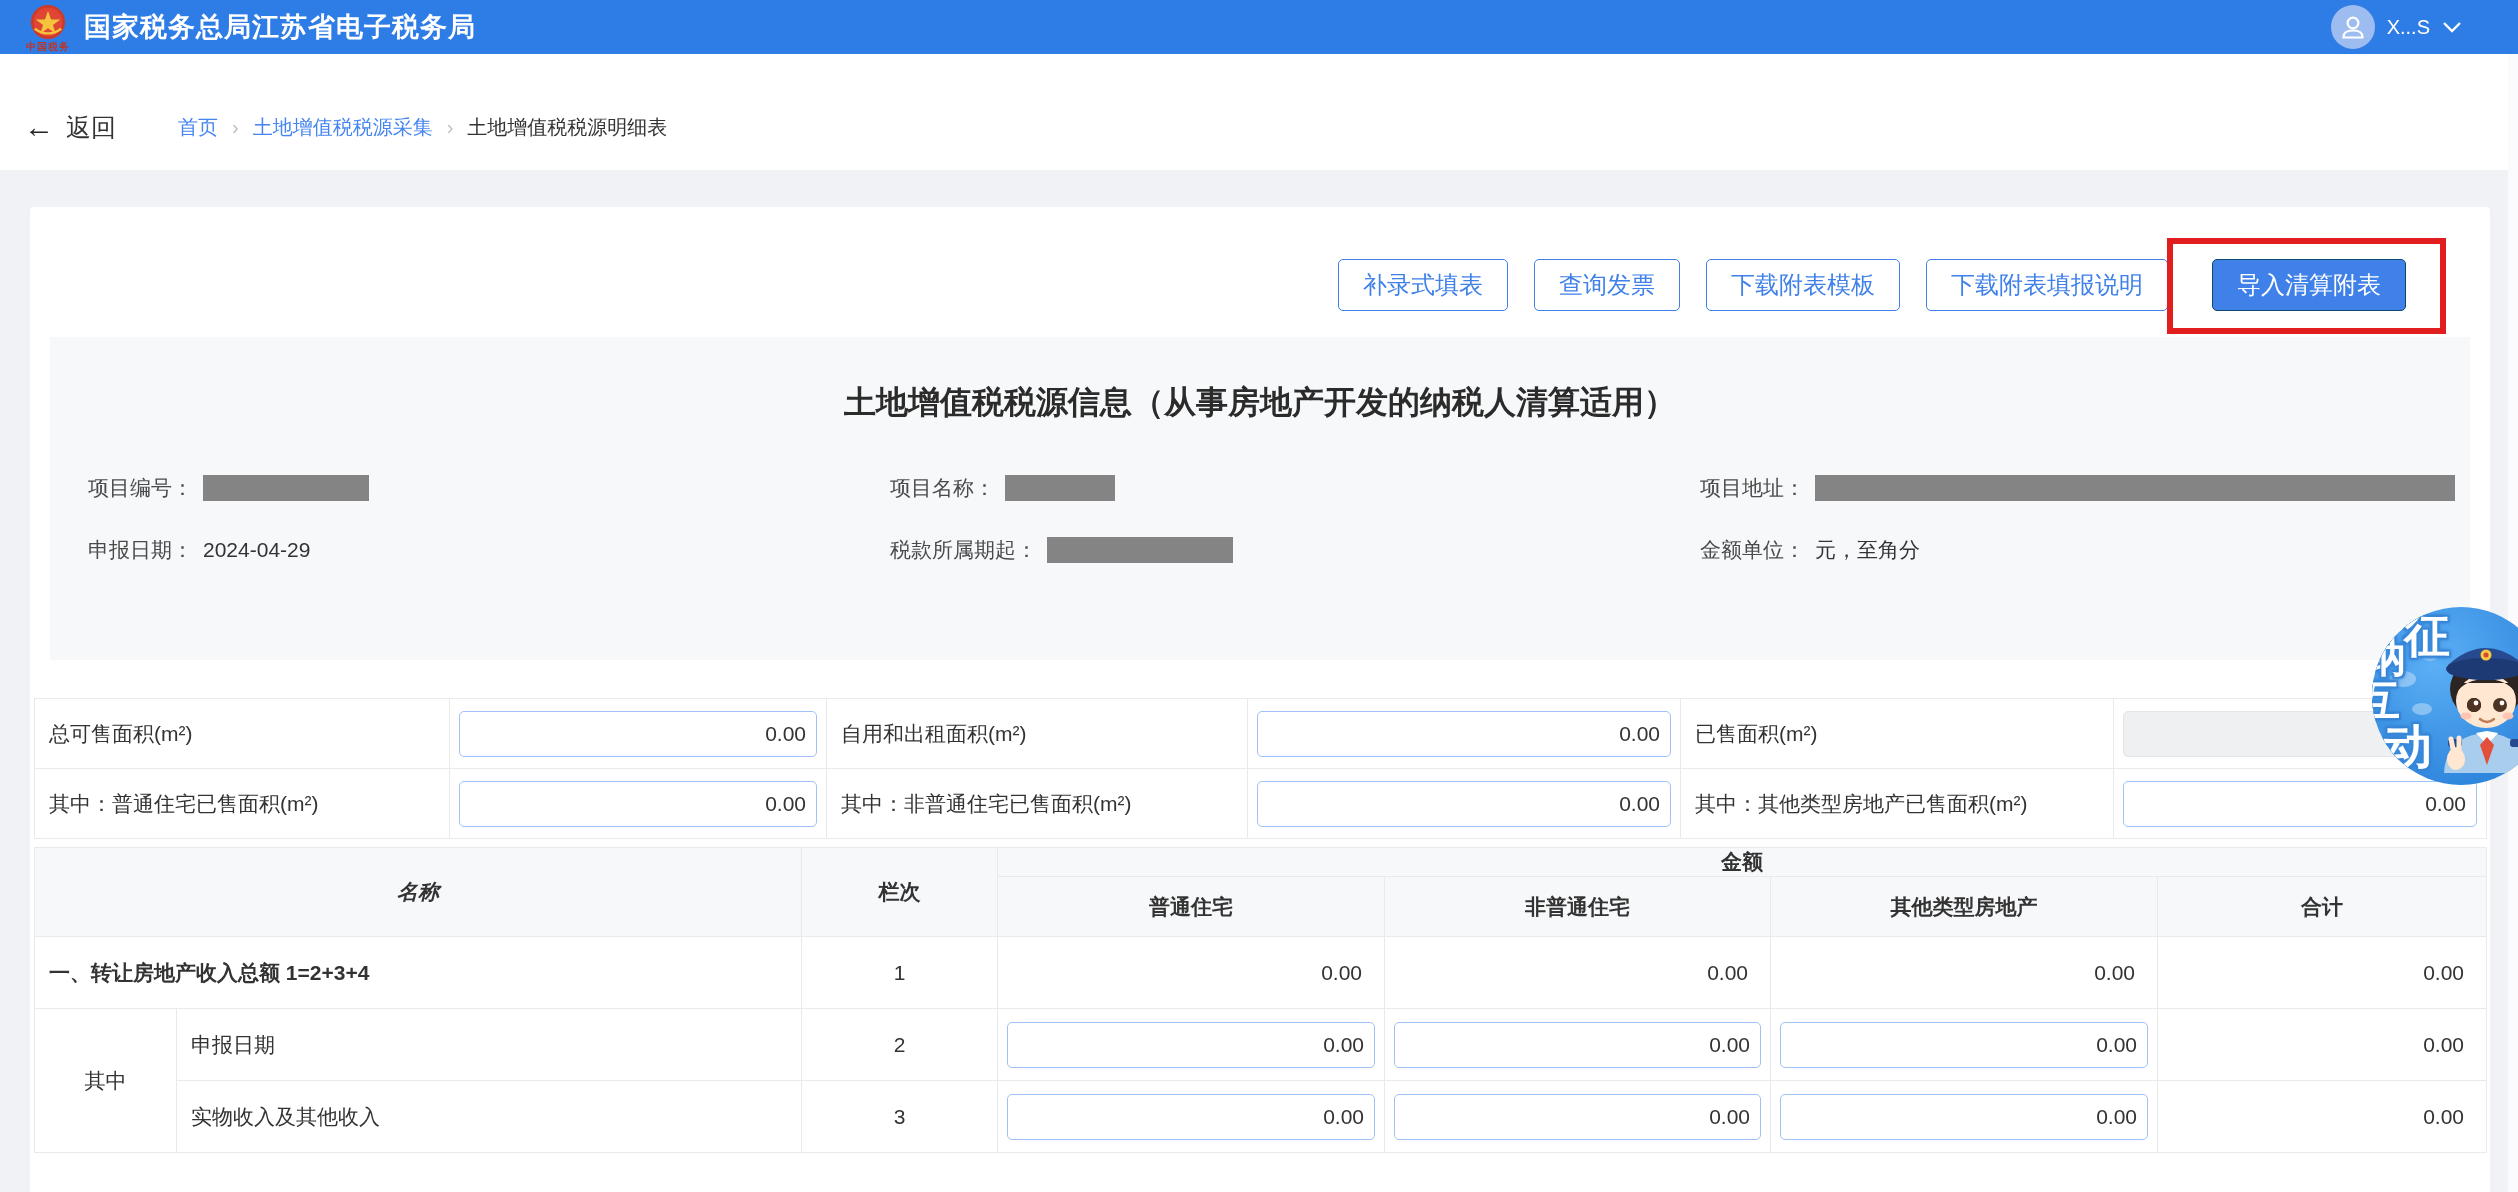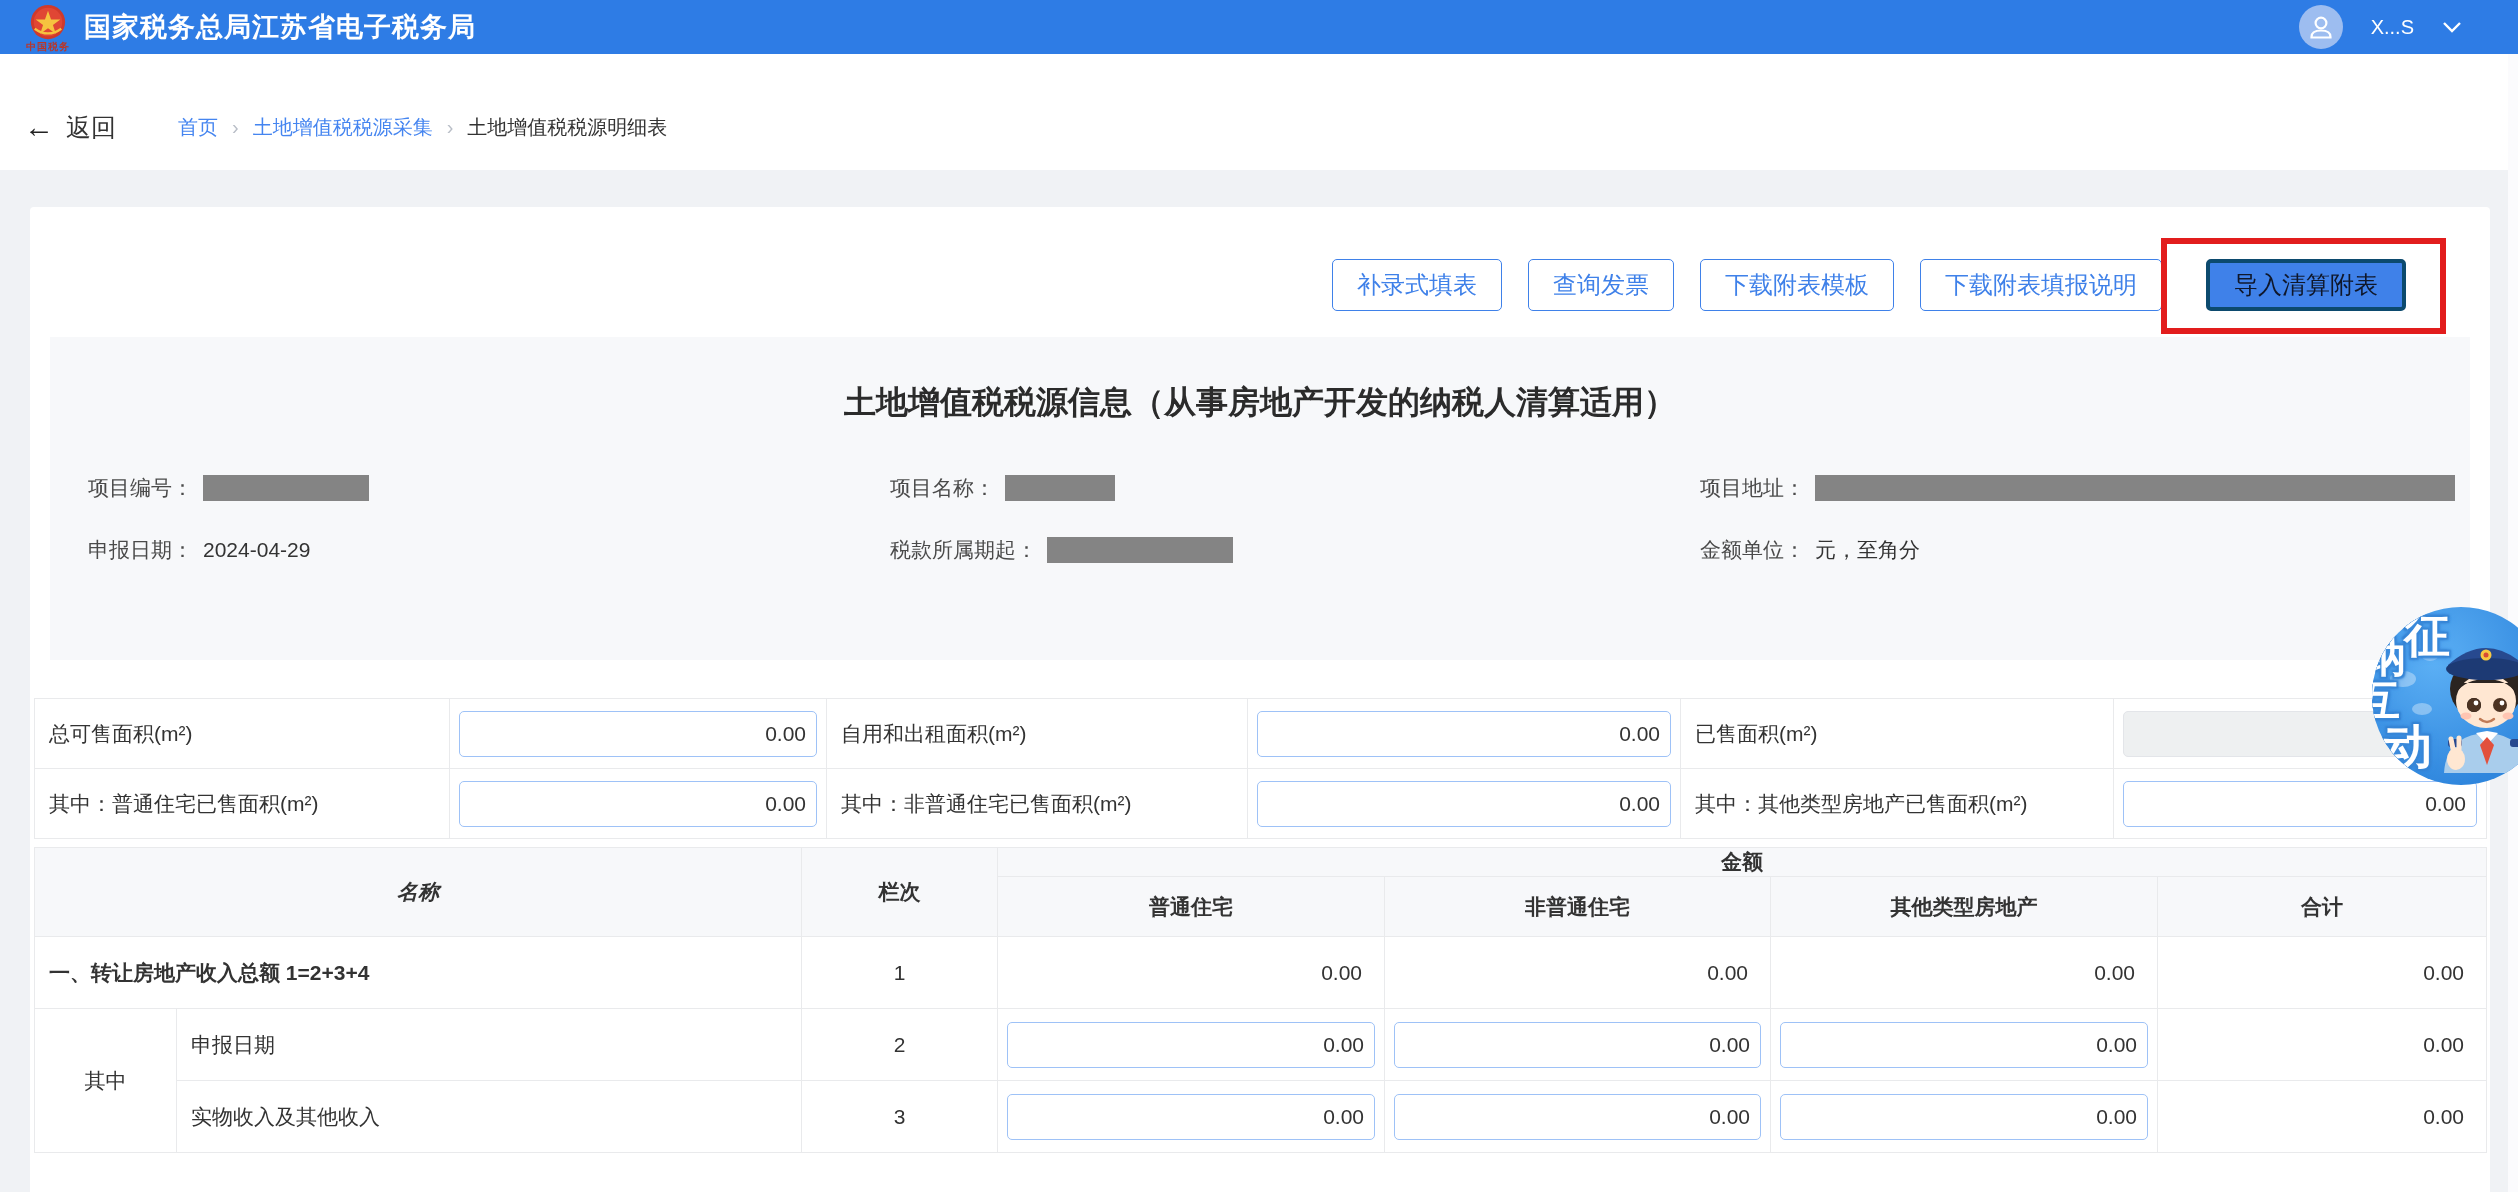--- a/index.html
+++ b/index.html
@@ -5,42 +5,42 @@
   * { margin:0; padding:0; box-sizing:border-box; }
   html,body { width:2518px; height:1192px; overflow:hidden; }
   body { font-family:"Liberation Sans","DejaVu Sans",sans-serif; color:#333; background:#f0f2f5; }
   .page { position:relative; width:2518px; height:1192px; background:#f0f2f5; overflow:hidden; }
 
   
   .topbar { position:relative; height:54px; background:#2e7ce5; display:flex; align-items:center; padding:0 26px; }
   .logo { display:flex; flex-direction:column; align-items:center; margin-right:14px; }
   .logo-caption { font-size:10px; color:#b8372b; font-weight:bold; line-height:9px; letter-spacing:1px; }
   .app-title { color:#fff; font-size:27px; font-weight:bold; letter-spacing:1px; }
-  .user-box { position:absolute; right:56px; top:0; height:54px; display:flex; align-items:center; gap:28px; }
+  .user-box { position:absolute; right:56px; top:0; height:54px; display:flex; align-items:center; gap:12px; }
   .avatar { width:44px; height:44px; border-radius:50%; background:#9dbdf0; display:flex; align-items:center; justify-content:center; }
   .username { color:#fff; font-size:20px; }
   .chev { display:block; }
 
   
   .crumb-bar { height:116px; background:#fff; display:flex; align-items:center; padding:30px 0 0 24px; }
   .back-group { display:flex; align-items:center; cursor:pointer; }
   .back-arrow { font-size:30px; color:#222; line-height:1; margin-right:12px; }
   .back-label { font-size:25px; color:#333; }
   .crumbs { display:flex; align-items:center; margin-left:62px; font-size:20px; }
   .crumb-link { color:#4585f0; cursor:pointer; }
   .crumb-sep { color:#b9bec7; margin:0 14px; font-size:20px; }
   .crumb-current { color:#333; }
 
   
   .card { position:absolute; left:30px; right:28px; top:207px; height:1100px; background:#fff; border-radius:4px; padding:0 4px; }
 
   .toolbar { display:flex; justify-content:flex-end; align-items:center; gap:26px; padding:52px 80px 0 0; height:104px; }
   .btn { height:52px; padding:0 24px; font-size:24px; border-radius:5px; background:#fff; border:1px solid #3f81e9; color:#3f81e9; cursor:pointer; font-family:inherit; white-space:nowrap; }
   .primary-wrap { position:relative; margin-left:18px; }
-  .btn-primary { background:#3f81e9; color:#0f172a; border:4px solid #0c4a6e; }
+  .btn-primary { background:#3f81e9; color:#ffffff; border:1px solid #0c4a6e; }
   .red-anno { position:absolute; left:-45px; right:-40px; top:-21px; bottom:-23px; border:6px solid #e21d1d; pointer-events:none; }
 
   
   .info-panel { margin:26px 16px 0 16px; background:#f7f8fa; padding:30px 0 30px 0; height:323px; }
   .form-title { text-align:center; font-size:32px; font-weight:bold; color:#2b2b2b; margin-top:14px; }
   .fields { display:grid; grid-template-columns:802px 810px 1fr; row-gap:28px; padding-left:38px; margin-top:46px; }
   .field { display:flex; align-items:center; font-size:21px; color:#4a4a4a; height:34px; }
   .field .lab { white-space:nowrap; }
   .redact { display:inline-block; height:26px; background:#848484; margin-left:10px; }
   .r-w1 { width:166px; } .r-w2 { width:110px; } .r-w3 { width:640px; } .r-w4 { width:186px; }

